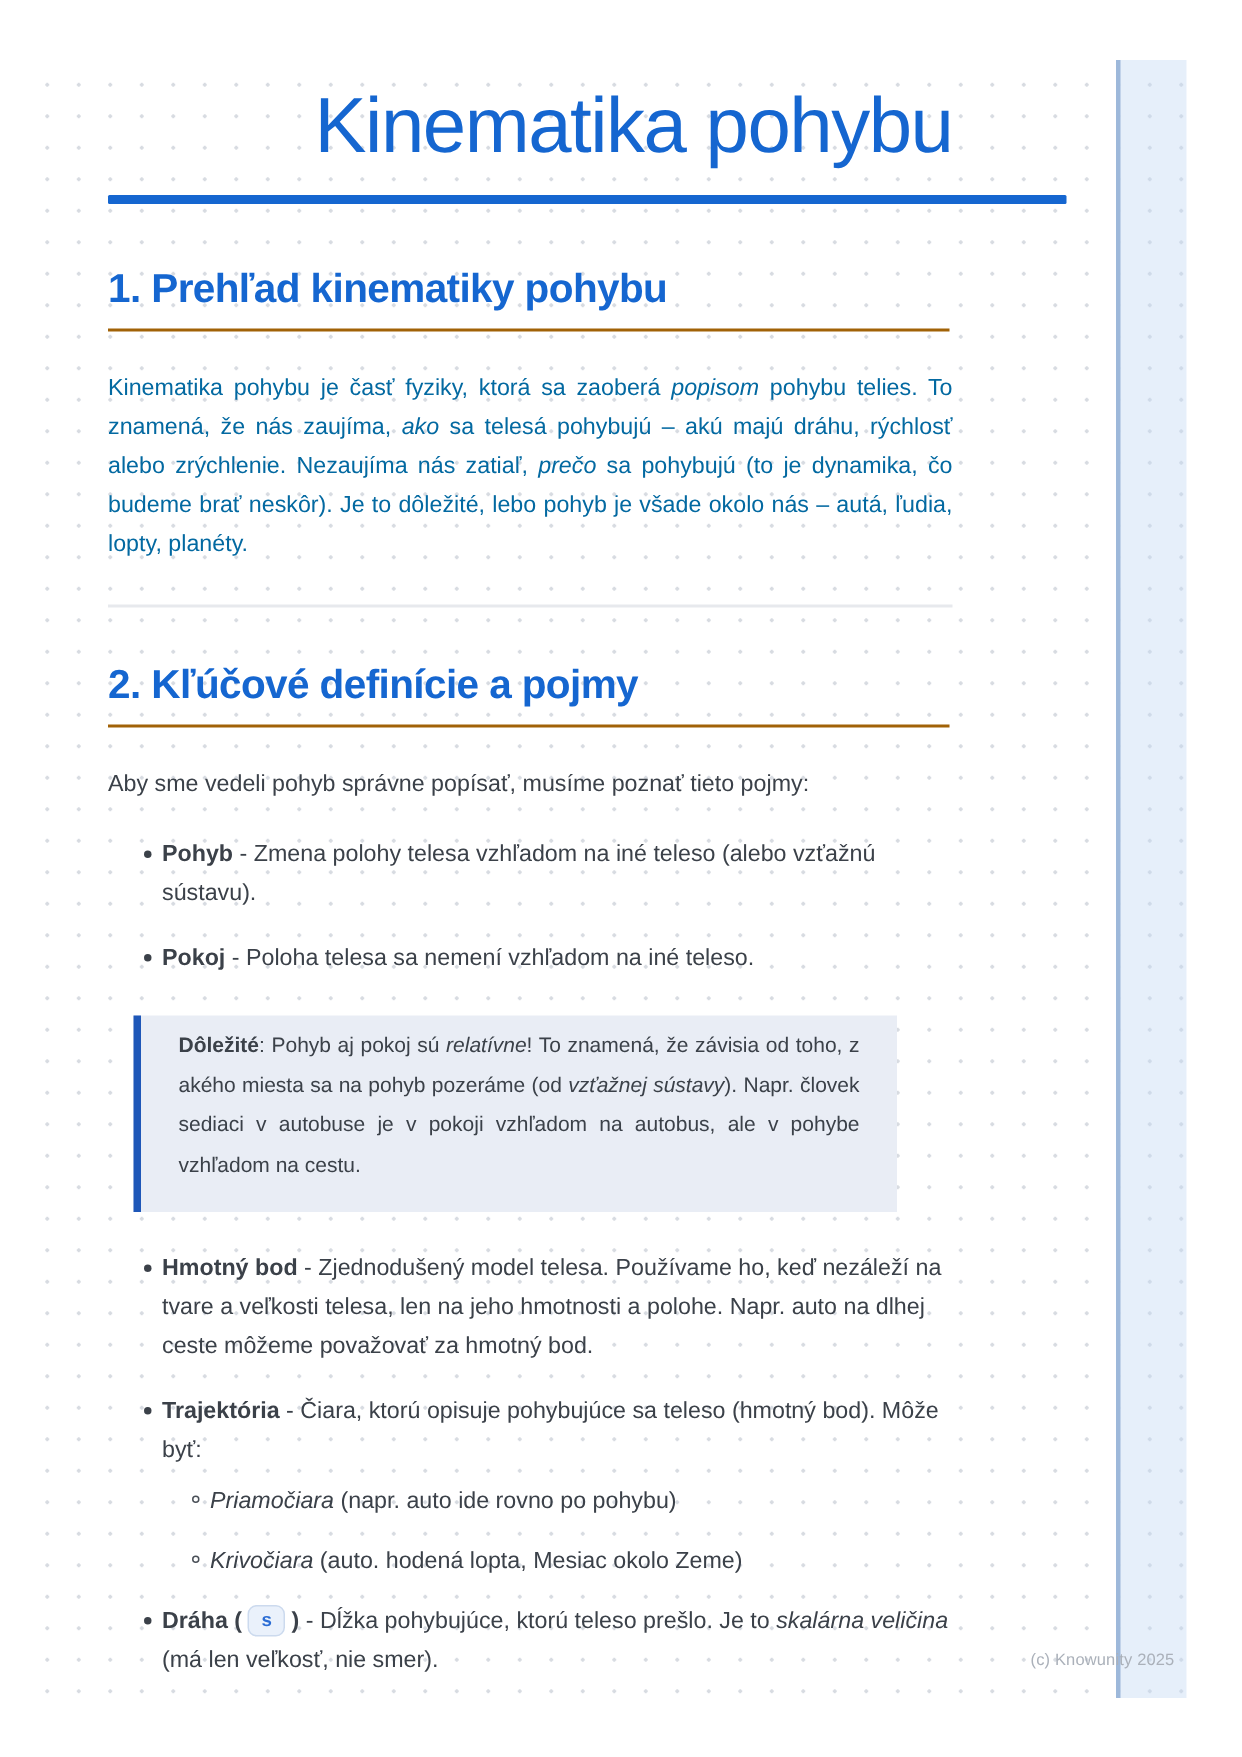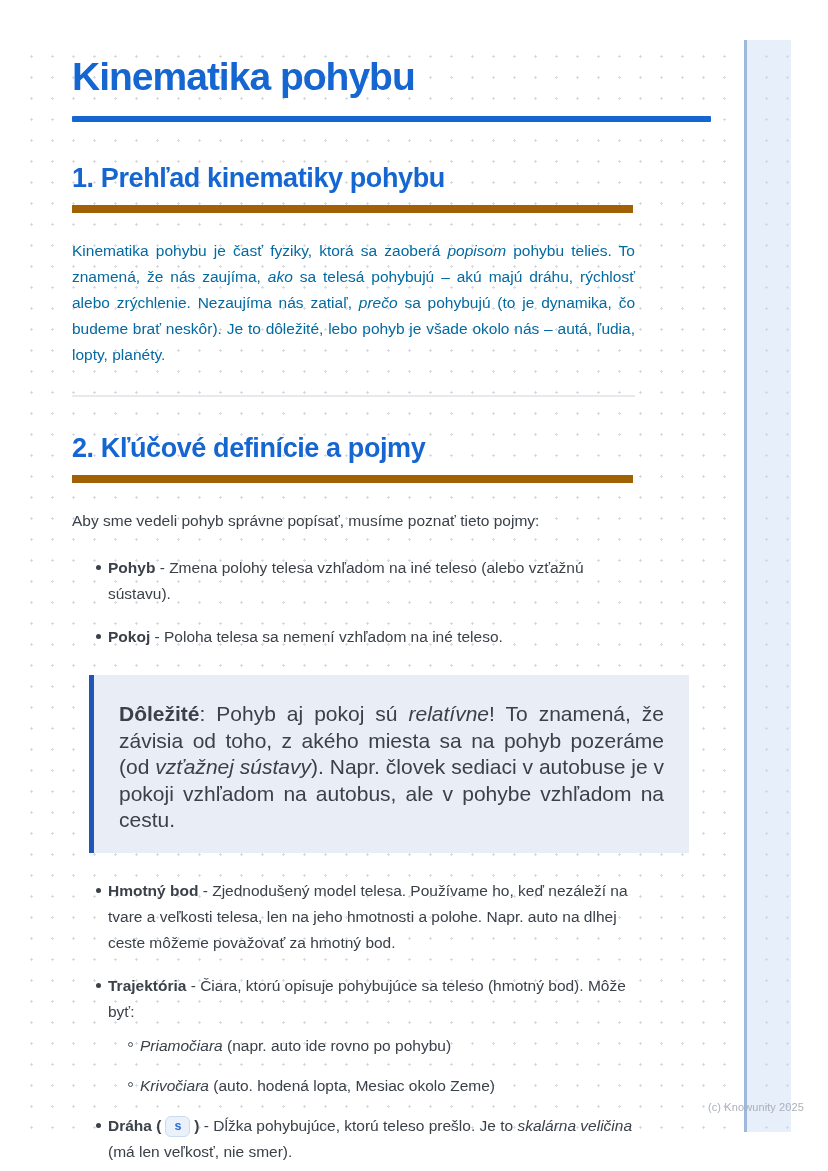--- a/index.html
+++ b/index.html
@@ -22,29 +22,30 @@
   
   .margin-strip {
     position:absolute; left:744px; top:40px; width:47px; height:1092px;
     background:rgba(196,218,244,0.42);
     border-left:3px solid #9db8da;
   }
   .content { position:absolute; left:72px; top:0; width:563px; }
 
   .doc-title {
     margin-top:56px;
-    font-size:39px; font-weight:700; letter-spacing:-1px; line-height:1.08;
+    font-size:52px; font-weight:400; letter-spacing:-1px; line-height:1.08;
     color:#1566d0;
+    text-align:right;
   }
   .title-rule { margin-top:18px; width:639px; height:6px; background:#1566d0; border-radius:1px; }
 
   .h2 {
     font-size:27px; font-weight:800; letter-spacing:-0.4px;
     color:#1566d0;
-    padding-bottom:11px; border-bottom:8px solid #a16207;
+    padding-bottom:11px; border-bottom:2px solid #a16207;
     width:561px;
   }
   .h2-first { margin-top:41px; }
   .h2-second { margin-top:36px; }
 
   .para {
     margin-top:25px; font-size:15.5px; line-height:26px;
     text-align:justify; color:#0369a1; width:563px;
   }
   .divider { margin-top:27px; width:563px; border-top:2px solid #e7e9ed; }
@@ -59,41 +60,40 @@
   .term { font-weight:700; }
   .it { font-style:italic; }
 
   .sublist { list-style:none; margin-top:8px; }
   .sublist-item { display:flex; padding-left:48px; margin:0 0 14px 0; }
   .sublist-item .marker { flex:0 0 20px; display:flex; justify-content:center; }
   .circle-bullet { width:5px; height:5px; margin-top:9px; border-radius:50%; border:1.6px solid #4a5058; background:transparent; }
 
   .callout {
     margin:25px 0 25px 17px;
-    width:600px;
+    width:509px;
     background:#e9edf5;
     border-left:5px solid #1e57b8;
-    padding:26px 25px 19px 25px;
-    font-size:21px; line-height:26.5px; text-align:justify;
+    padding:6px 25px 19px 25px;
+    font-size:14px; line-height:26.5px; text-align:justify;
   }
   .callout .lead { font-weight:700; }
 
   .badge-s {
     display:inline-block;
     margin:0 4px; padding:1px 8px 2px 8px;
     background:#eaf1fb; border:1px solid #ccdaee; border-radius:6px;
     font-size:12.5px; font-weight:700; color:#2a6cd4;
     line-height:16px; vertical-align:1px;
   }
 
   .footer {
     position:absolute; left:687px; top:1101px; width:110px;
     font-size:11px; color:#abb1ba; letter-spacing:0.1px;
     white-space:nowrap;
-    margin-left:21px;
   }
 </style>
 </head>
 <body>
 
 <div class="dot-grid"></div>
 <div class="margin-strip"></div>
 
 <div class="content">
 

